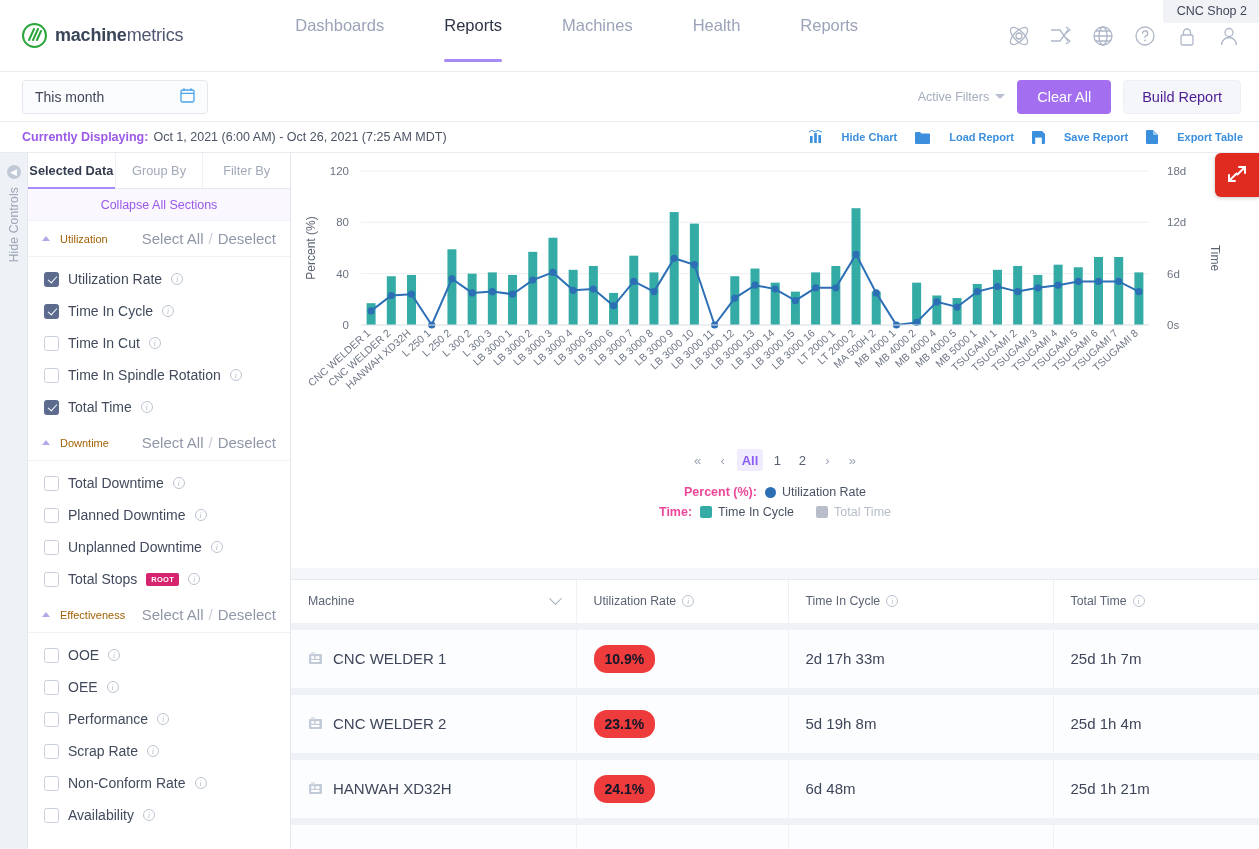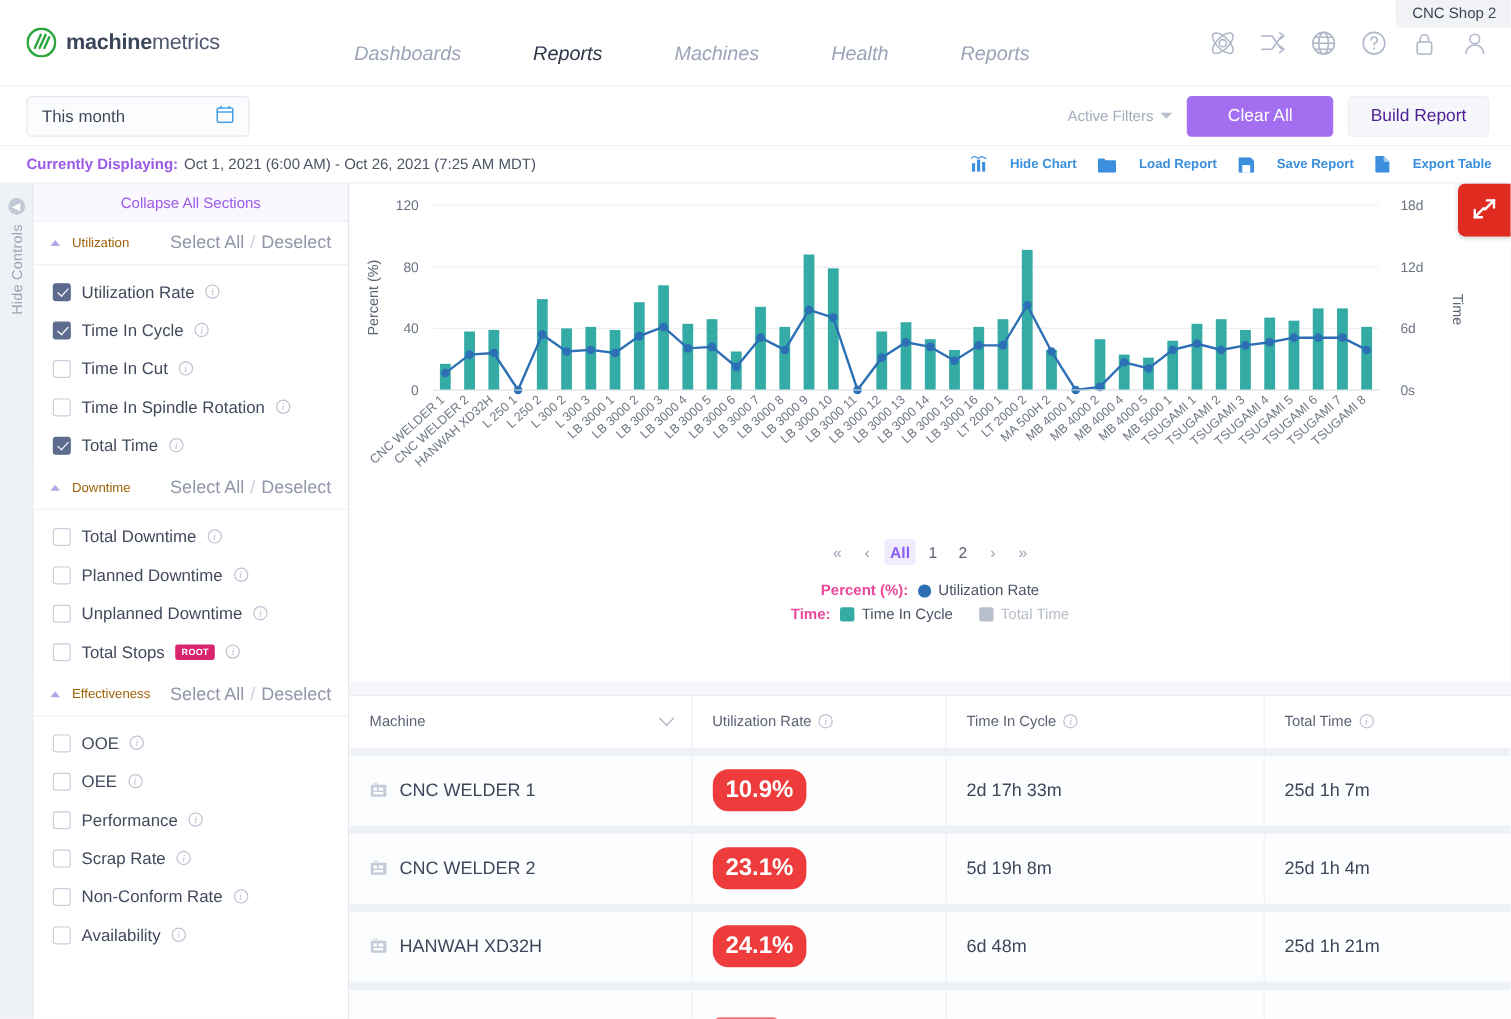--- a/index.html
+++ b/index.html
@@ -25,21 +25,21 @@
   .brand-mark {
     width: 25px; height: 25px;
     display: inline-block;
     position: relative;
     margin-right: 8px;
   }
   .brand-text { font-size: 18px; color: #3b4559; letter-spacing: -.2px; }
   .brand-text b { font-weight: bold; }
   .brand-text span { font-weight: normal; color:#4f5870; }
 
-  .nav-items { display: flex; margin-left: 82px; align-items: flex-start; height: 52px; font-style: italic; }
+  .nav-items { display: flex; margin-left: 82px; align-items: flex-end; height: 52px; }
   .nav-item {
     position: relative;
     padding: 0 30px;
     display: flex; align-items: center;
     font-size: 16.5px;
     color: #9aa3b8;
     cursor: pointer;
     height: 72px;
   }
   .nav-item.active { color: #2d3448; }
@@ -104,21 +104,21 @@
     border-left: 5px solid transparent;
     border-right: 5px solid transparent;
     border-top: 5px solid #b8bfcd;
   }
   .btn-clear {
     background: #a36ef0;
     color: #fff;
     border: none;
     border-radius: 4px;
     height: 34px;
-    padding: 0 34px;
+    padding: 0 20px;
     font-size: 14.5px;
     cursor: pointer;
     font-family: inherit;
   }
   .btn-build {
     background: #f4f6f9;
     color: #4c1d95;
     border: 1px solid #eceff4;
     border-radius: 4px;
     height: 34px;
@@ -342,22 +342,22 @@
     border-right: 1px solid #eef1f5;
     background: #fcfdfe;
   }
   tbody td:last-child { border-right: none; }
   tbody tr { border-top: 7px solid #eef2f7; }
   .machine-cell { display: flex; align-items: center; gap: 10px; }
   .machine-icon { color: #c4cbd8; display: flex; }
   .pill {
     display: inline-block;
     background: #ee3b3b;
-    color: #ffffff;
-    font-size: 20px;
+    color: #0f172a;
+    font-size: 14px;
     font-weight: bold;
     border-radius: 13px;
     padding: 6px 11px;
     min-width: 56px;
     text-align: left;
   }
 
   .fab {
     position: absolute;
     right: 0px; top: 0px;
@@ -514,20 +514,31 @@
 </div>
 
 <div class="main">
 
   <div class="hidectl">
     <div class="hidectl-arrow">◀</div>
     <div class="hidectl-text">Hide Controls</div>
   </div>
 
   <div class="sidebar">
+    <div class="side-tabs">
+      <div class="side-tab active">
+          <span>Selected Data</span>
+        </div>
+      <div class="side-tab">
+          <span>Group By</span>
+        </div>
+      <div class="side-tab">
+          <span>Filter By</span>
+        </div>
+    </div>
     <div class="collapse-all">Collapse All Sections</div>
 
     <div class="sec-head">
       <span class="sec-caret"></span>
       <span class="sec-title">Utilization</span>
       <span class="sec-links">
         <a>Select All</a>
         <span class="sep">/</span>
         <a>Deselect</a>
       </span>

